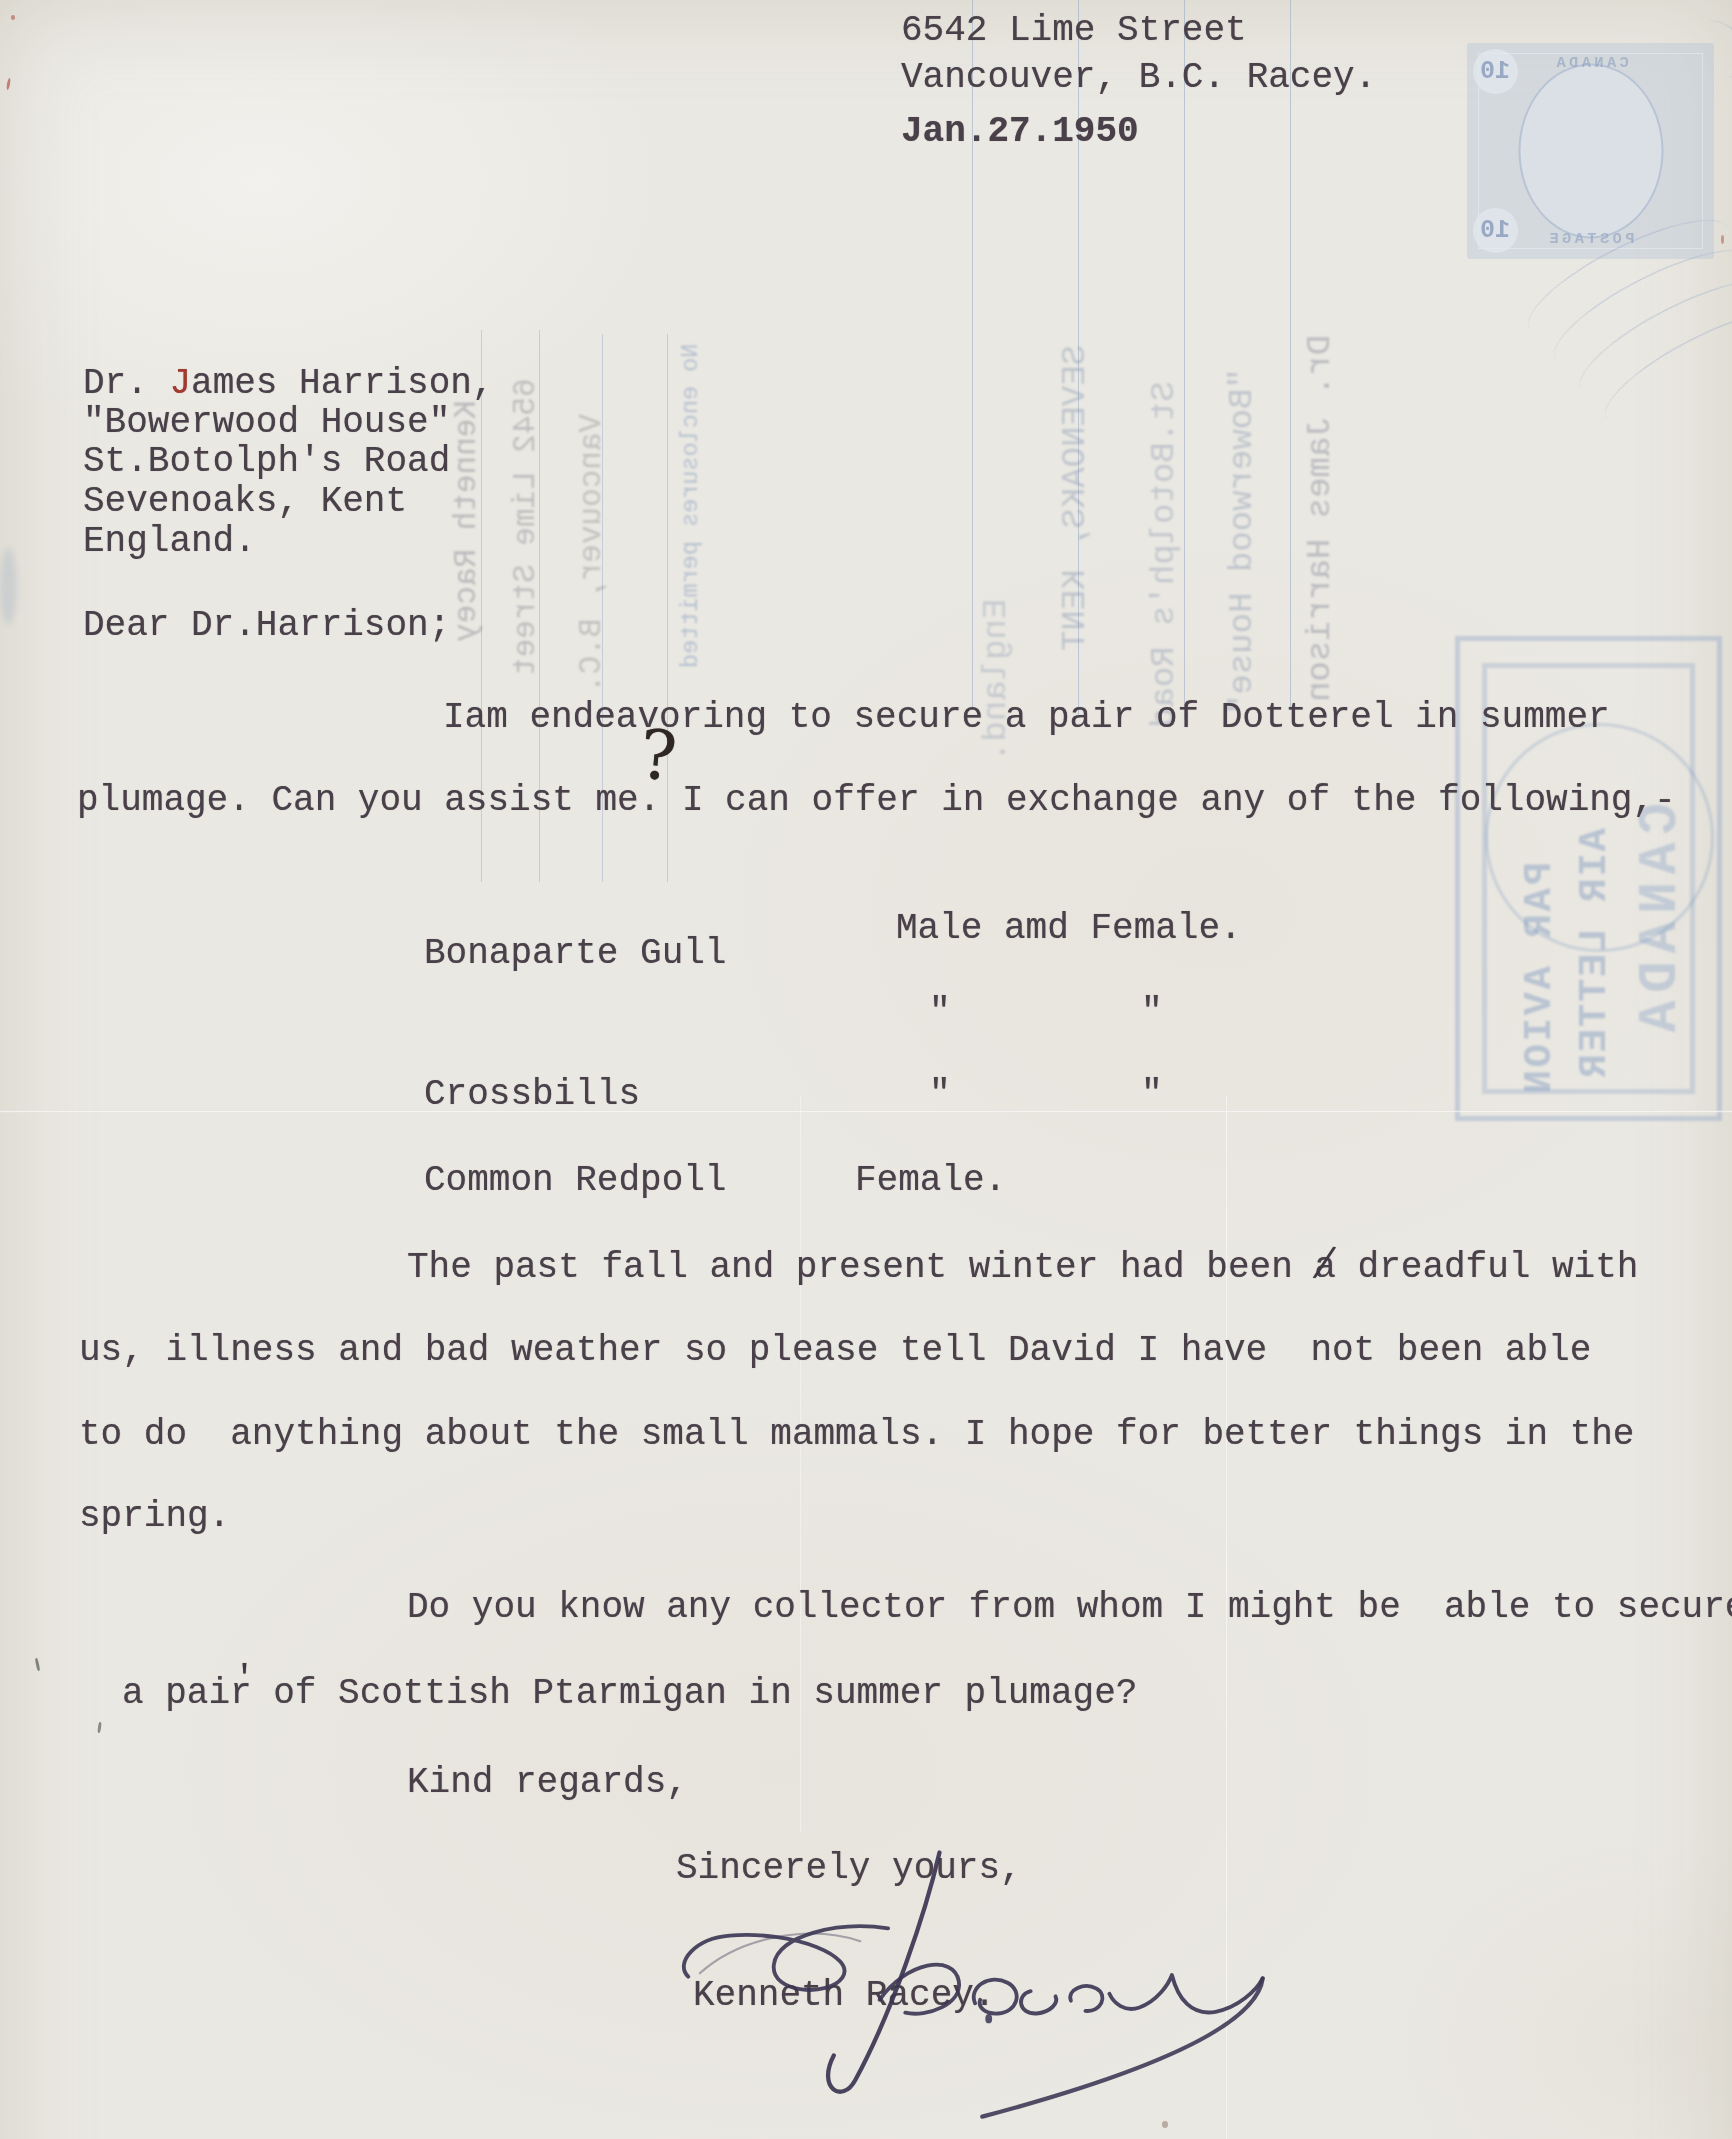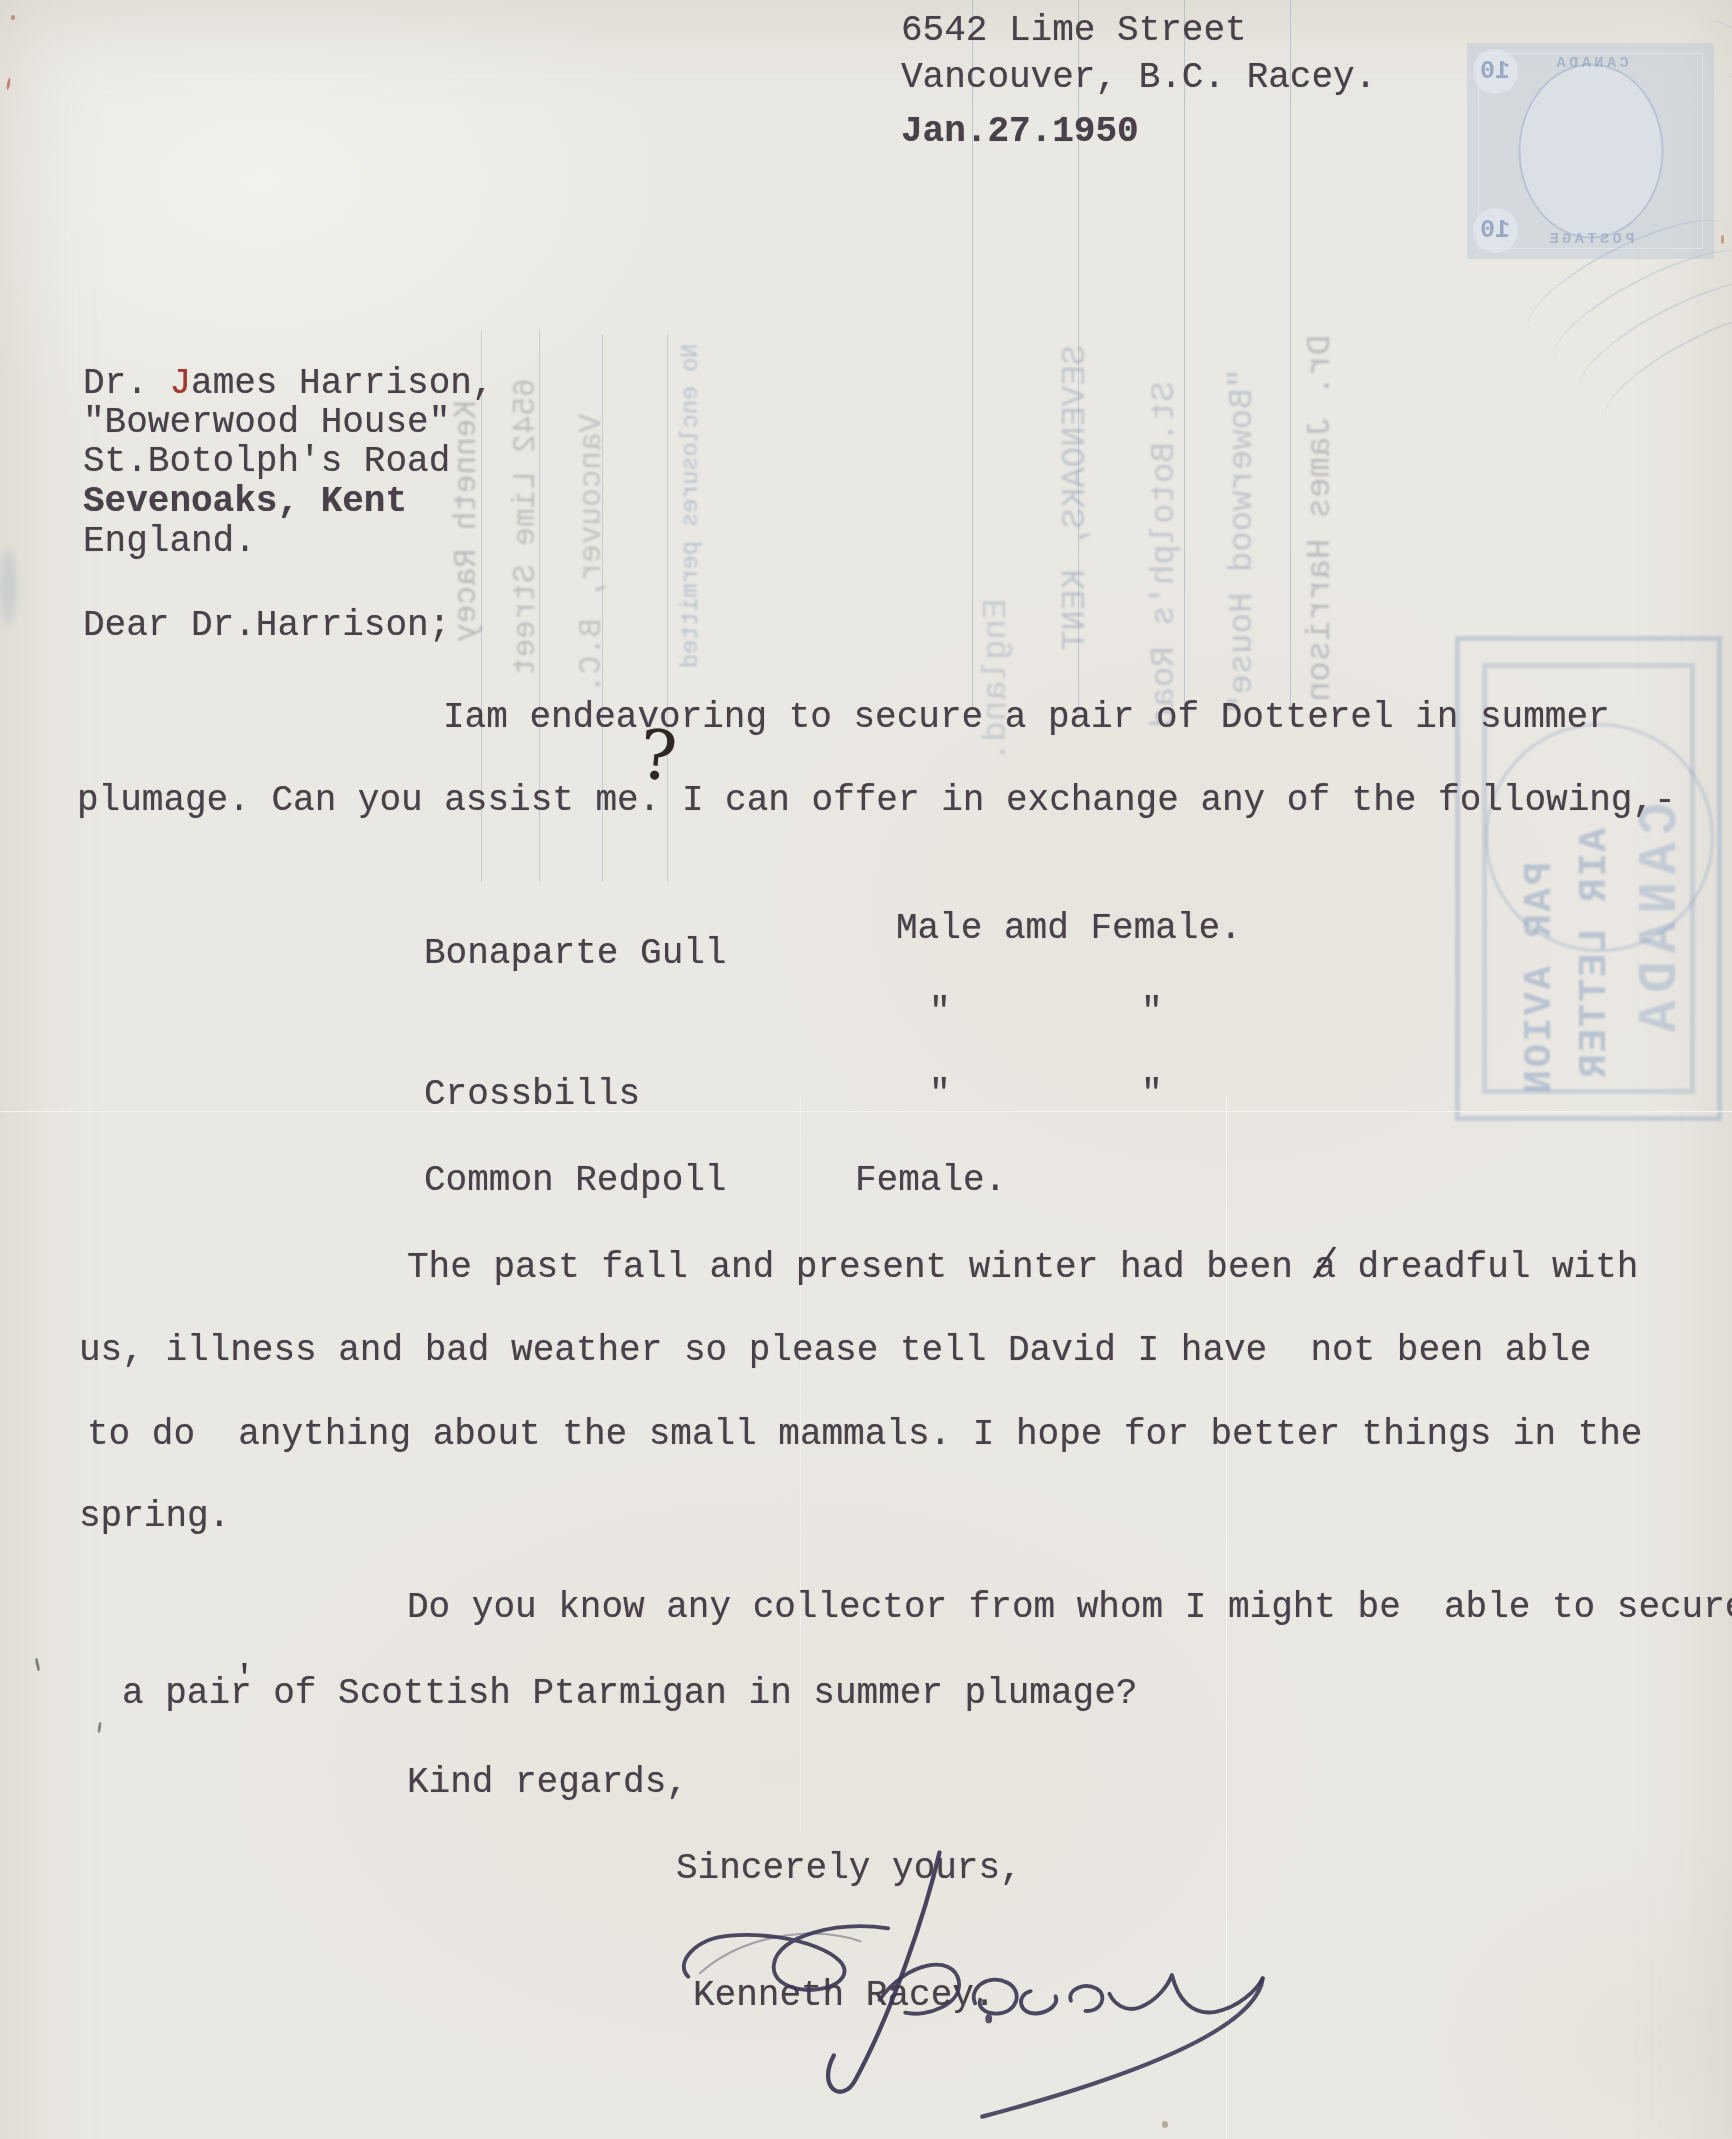--- a/index.html
+++ b/index.html
@@ -105,42 +105,42 @@
   <div class="crease-v" style="left:1225px;top:1096px;height:1174px;"></div>
   <div class="crease-v" style="left:799px;top:1096px;height:736px;opacity:.7;"></div>
 
   <div class="tl" style="left:901px;top:13px;">6542 Lime Street</div>
   <div class="tl" style="left:901px;top:60px;">Vancouver, B.C. Racey.</div>
   <div class="tl" style="left:901px;top:114px;font-weight:bold;">Jan.27.1950</div>
 
   <div class="tl" style="left:83px;top:366px;"><span>Dr. </span><span class="redletter">J</span><span>ames Harrison,</span></div>
   <div class="tl" style="left:83px;top:405px;">"Bowerwood House"</div>
   <div class="tl" style="left:83px;top:444px;">St.Botolph's Road</div>
-  <div class="tl" style="left:83px;top:484px;font-weight:bold;">Sevenoaks, Kent</div>
+  <div class="tl" style="left:83px;top:484px;">Sevenoaks, Kent</div>
   <div class="tl" style="left:83px;top:524px;">England.</div>
 
   <div class="tl" style="left:83px;top:608px;">Dear Dr.Harrison;</div>
 
   <div class="tl" style="left:443px;top:700px;">Iam endeavoring to secure a pair of Dotterel in summer</div>
   <div class="tl" style="left:77px;top:783px;"><span>plumage. Can you assist me.</span><span> I can offer in exchange any of the following,-</span></div>
   <div class="hand" style="left:640px;top:716px;font-size:68px;transform:rotate(5deg);text-shadow:0 0 0.9px rgba(47,39,33,.6);">?</div>
 
   <div class="tl" style="left:896px;top:911px;">Male amd Female.</div>
   <div class="tl" style="left:424px;top:936px;text-align:center;">Bonaparte Gull</div>
   <div class="tl" style="left:929px;top:995px;">"</div>
   <div class="tl" style="left:1141px;top:995px;">"</div>
   <div class="tl" style="left:424px;top:1077px;">Crossbills</div>
   <div class="tl" style="left:929px;top:1077px;">"</div>
   <div class="tl" style="left:1141px;top:1077px;">"</div>
   <div class="tl" style="left:424px;top:1163px;">Common Redpoll</div>
   <div class="tl" style="left:855px;top:1163px;">Female.</div>
 
   <div class="tl" style="left:407px;top:1250px;"><span>The past fall and present winter had been </span><span class="struck"><span>a</span><span class="ovl" style="left:-5.1px;top:-9.4px;font-size:50px;transform:rotate(6deg);">∕</span></span><span> dreadful with</span></div>
   <div class="tl" style="left:79px;top:1333px;">us, illness and bad weather so please tell David I have  not been able</div>
-  <div class="tl" style="left:79px;top:1417px;margin-left:8px;">to do  anything about the small mammals. I hope for better things in the</div>
+  <div class="tl" style="left:79px;top:1417px;">to do  anything about the small mammals. I hope for better things in the</div>
   <div class="tl" style="left:79px;top:1499px;">spring.</div>
 
   <div class="tl" style="left:407px;top:1590px;">Do you know any collector from whom I might be  able to secure</div>
   <div class="tl" style="left:81px;top:1676px;margin-left:41px;"><span>a pai</span><span class="struck"><span>r</span><span class="ovl" style="left:4.3px;top:-15.4px;font-size:34px;">'</span></span><span> of Scottish Ptarmigan in summer plumage?</span></div>
 
   <div class="tl" style="left:407px;top:1765px;">Kind regards,</div>
   <div class="tl" style="left:676px;top:1851px;">Sincerely yours,</div>
   <div class="tl" style="left:693px;top:1978px;">Kenneth Racey.</div>
 
   <svg class="sig" width="668" height="351" viewBox="0 0 1560 820">

